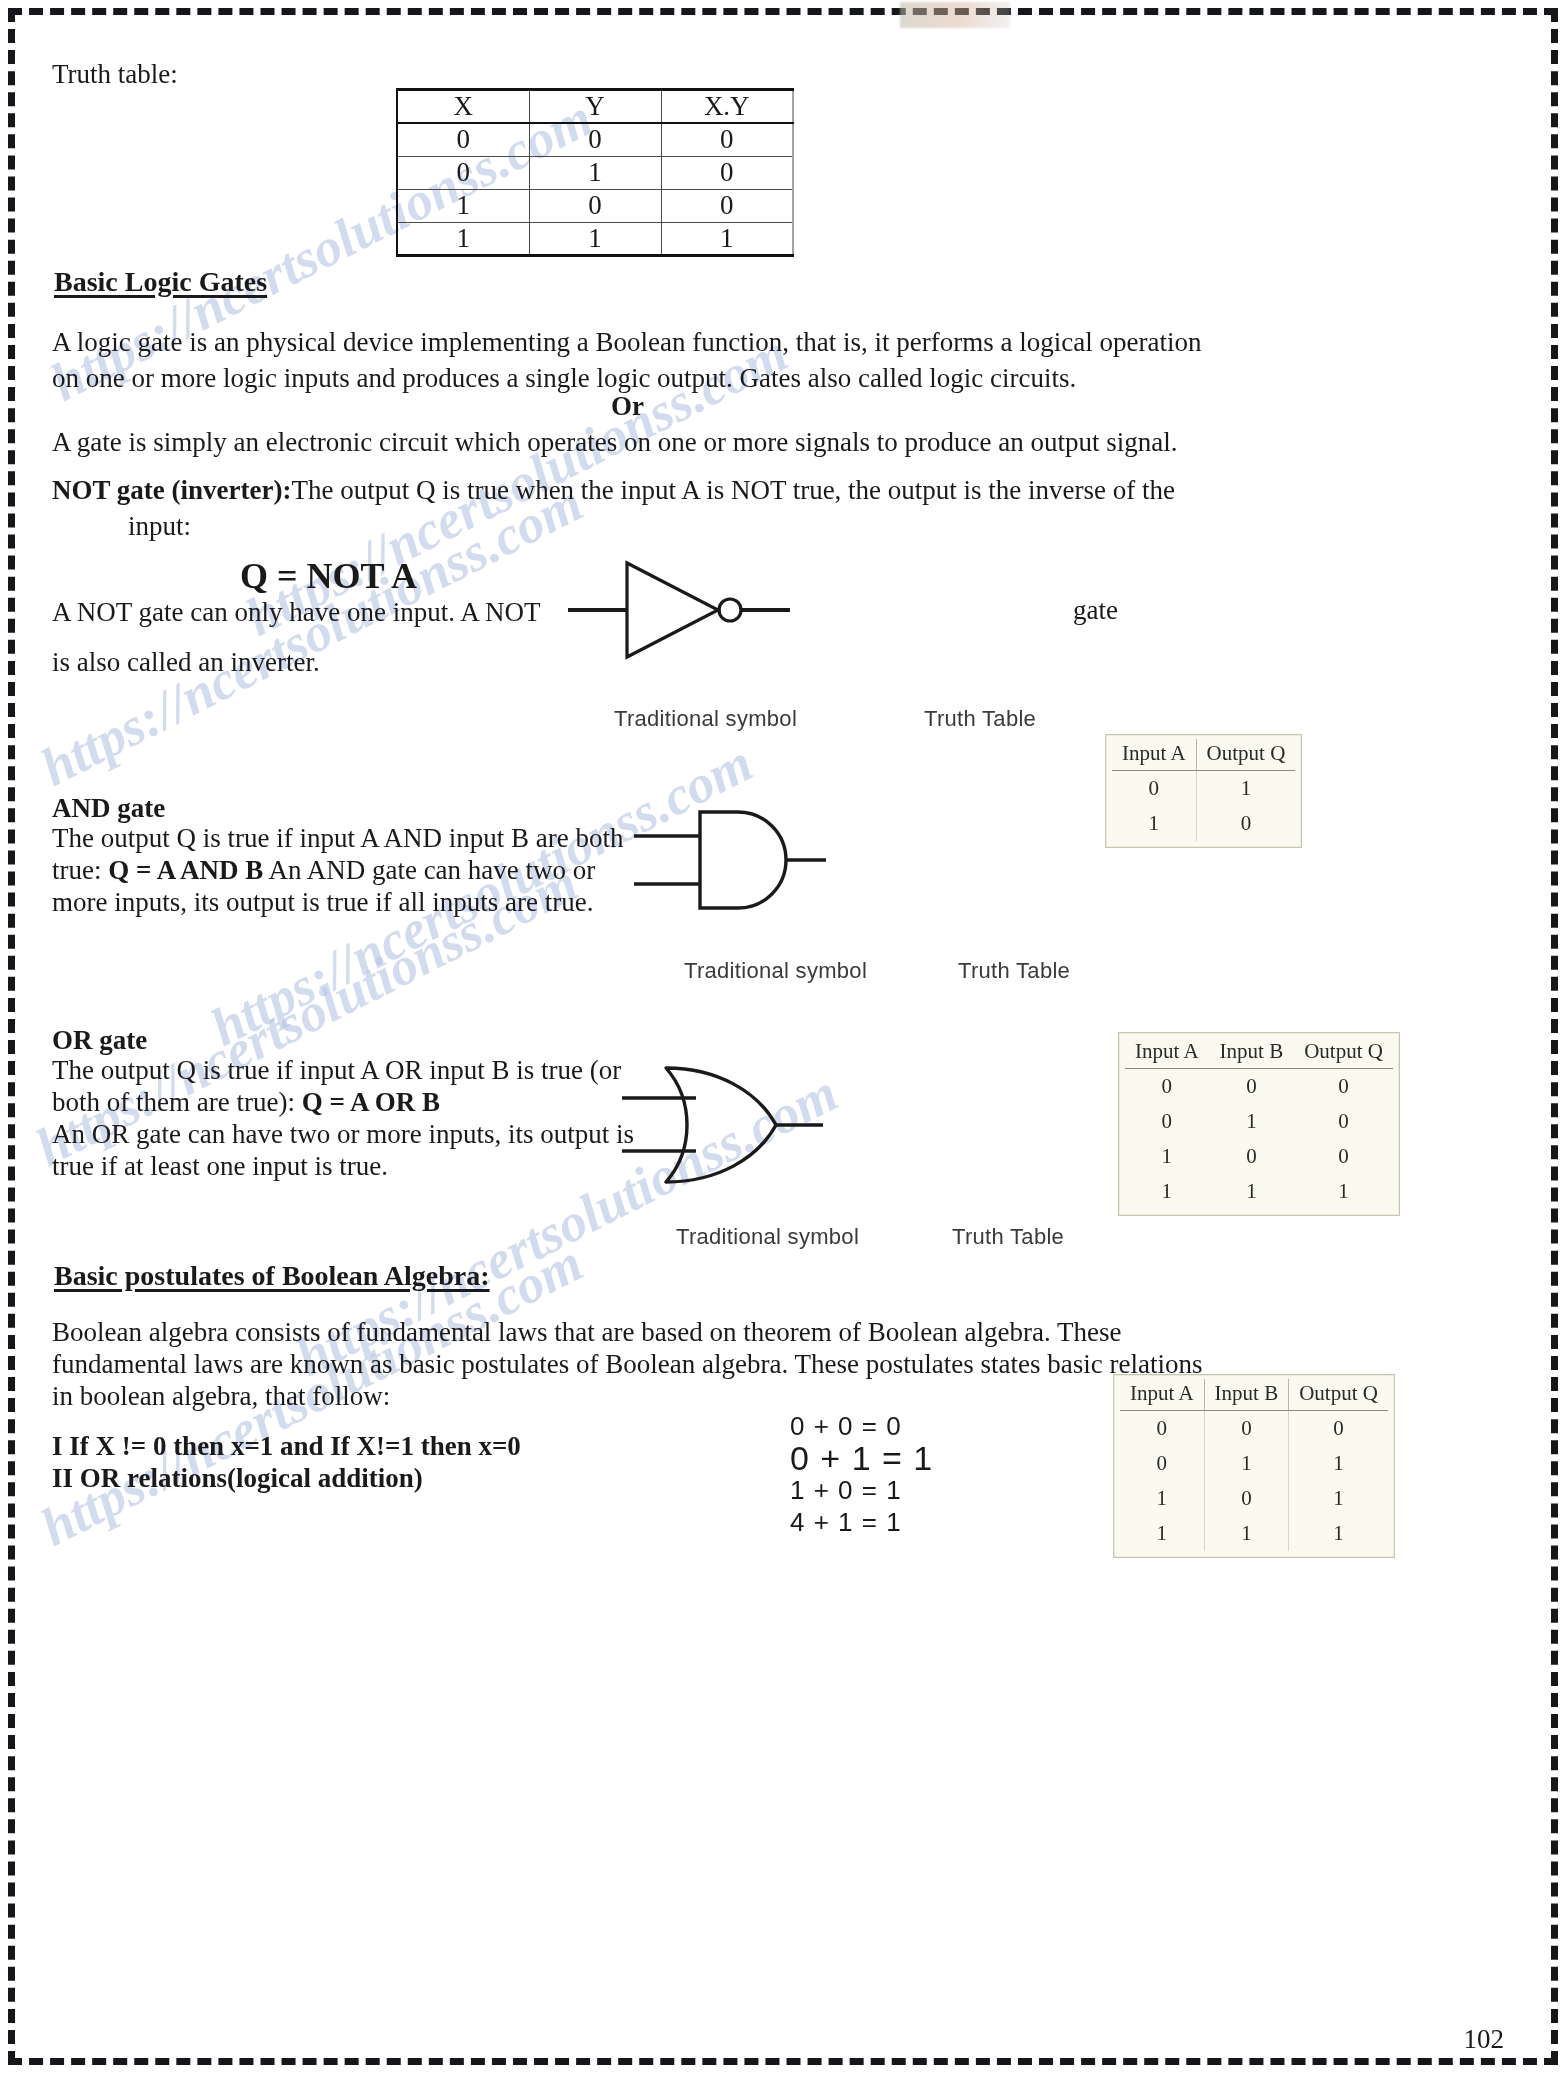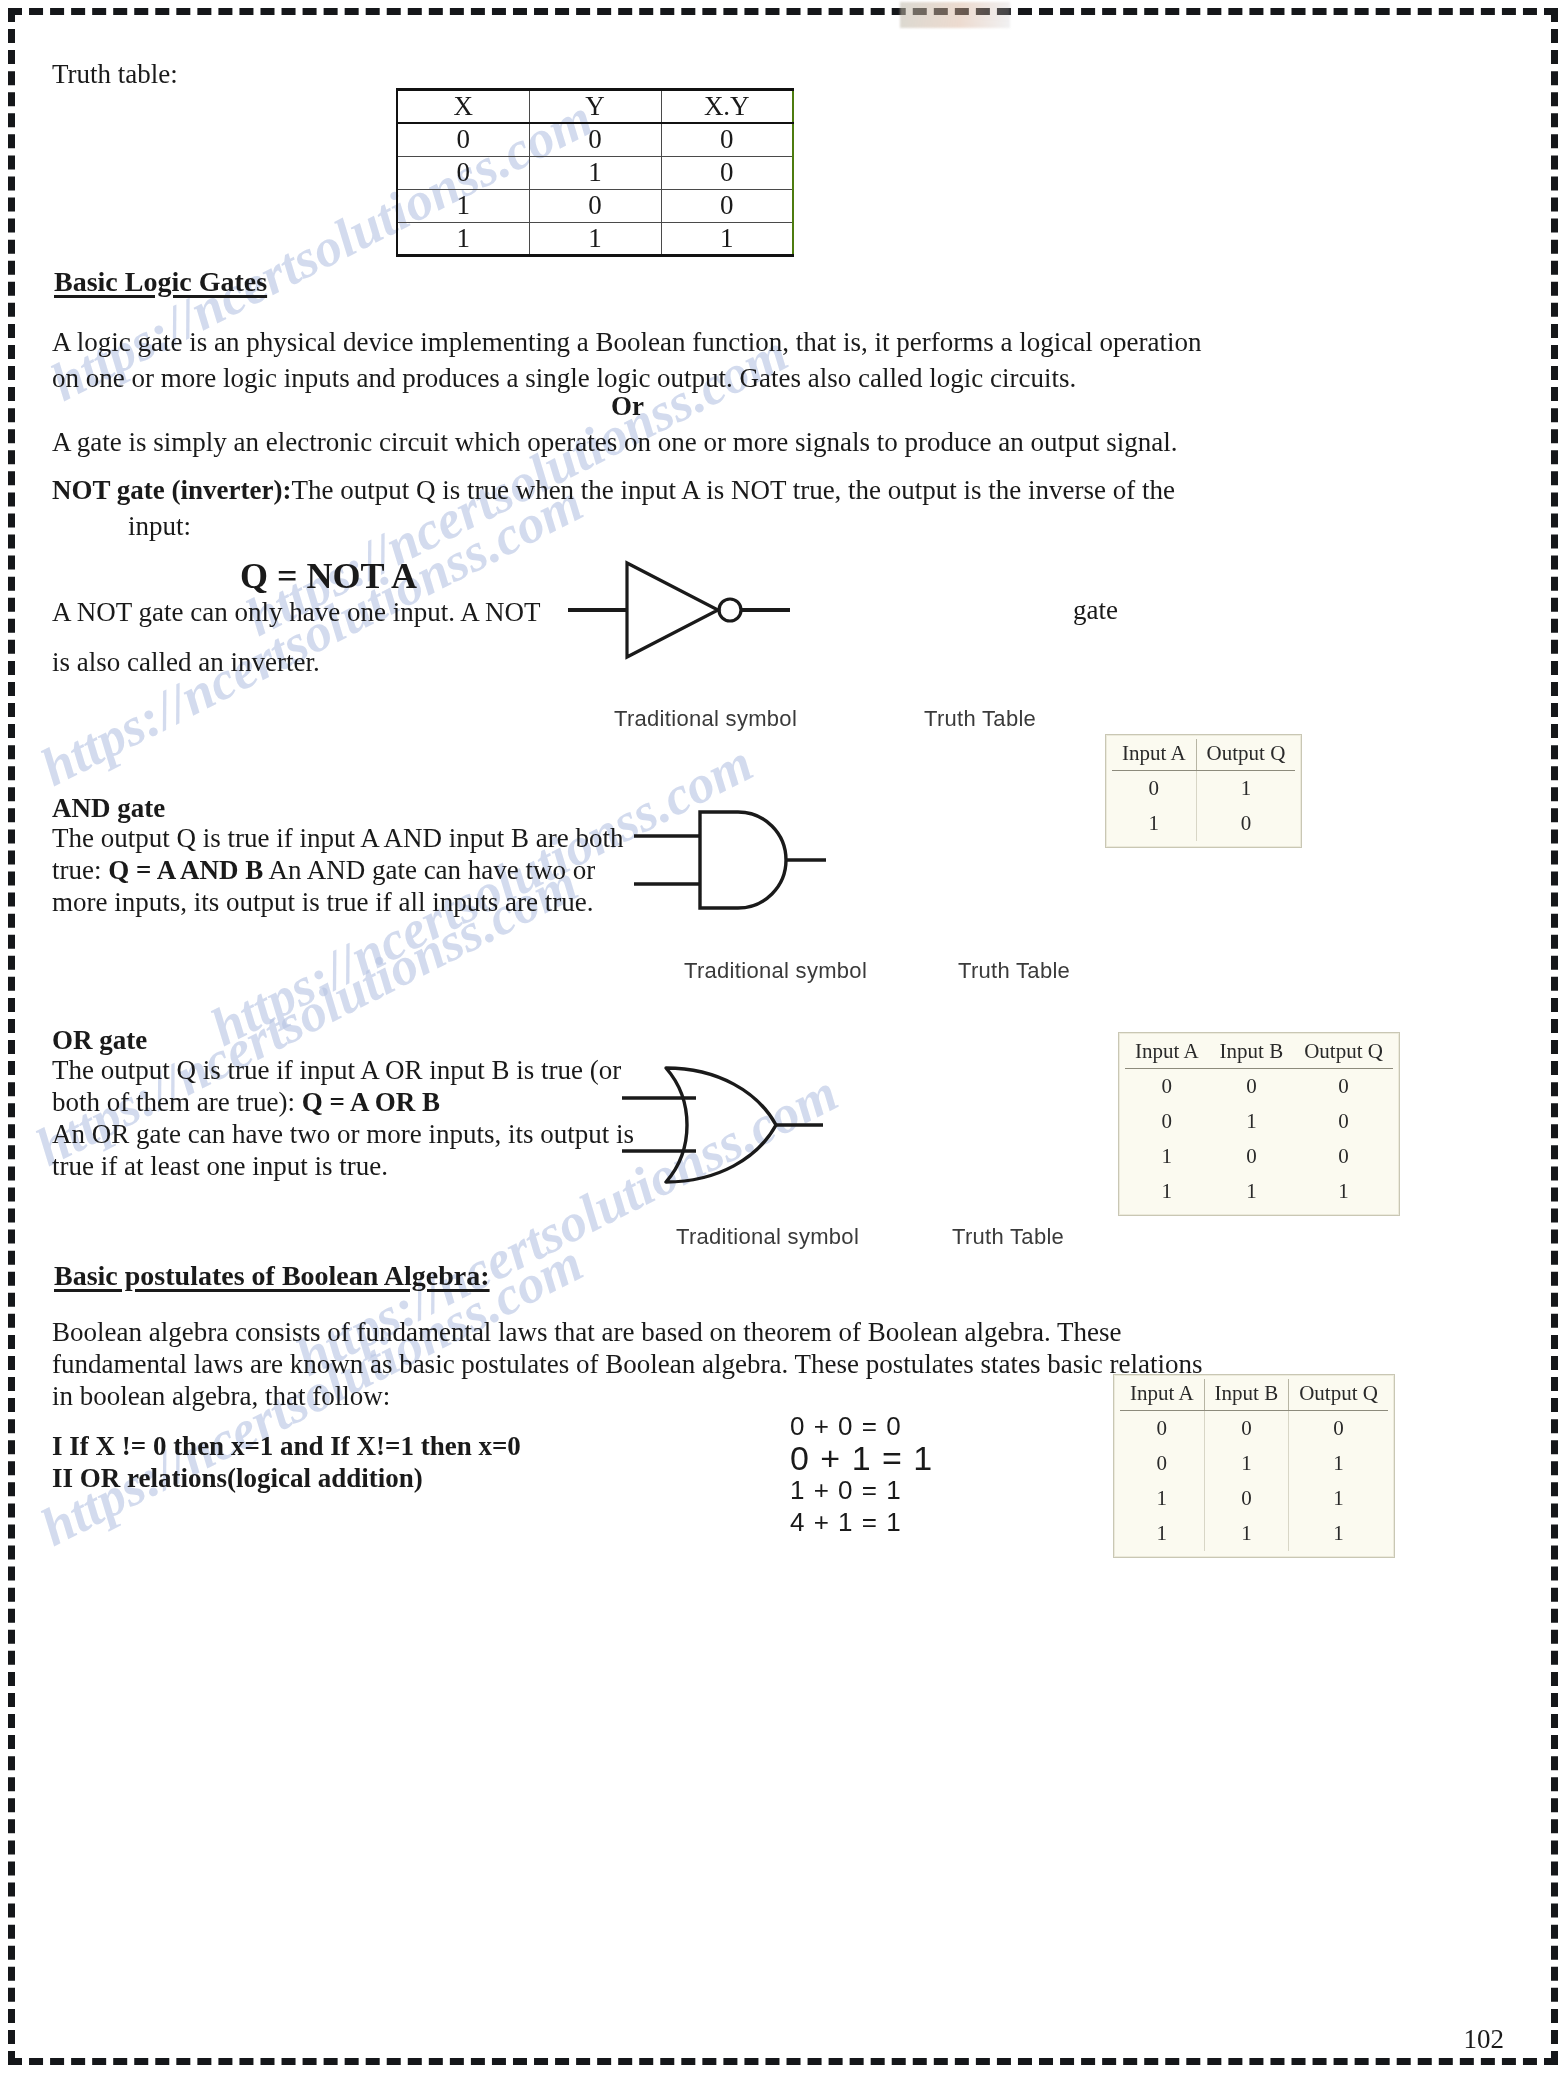--- a/index.html
+++ b/index.html
@@ -95,21 +95,21 @@
     text-align: center;
     vertical-align: middle;
     font-size: 27px;
     font-family: "Liberation Serif", serif;
     color: #1a1a1a;
     border: 1px solid #4a4a4a;
   }
   #xy-table tr.hdr td { border-top: 3px solid #111; border-bottom: 2px solid #111; }
   #xy-table tr.last td { border-bottom: 3px solid #111; }
   #xy-table td:first-child { border-left: 2px solid #111; }
-  #xy-table td:last-child  { border-right: 2px solid #4d7c0f; }
+  #xy-table td:last-child  { border-right: 2px solid #a3a3a3; }
 
   
   .gt-wrap {
     position: absolute;
     background: #fbfaf0;
     border: 1px solid #c9c7b4;
     box-shadow: 0 0 0 1px #eceadb inset;
     padding: 4px 6px 6px 6px;
   }
   .gt {

